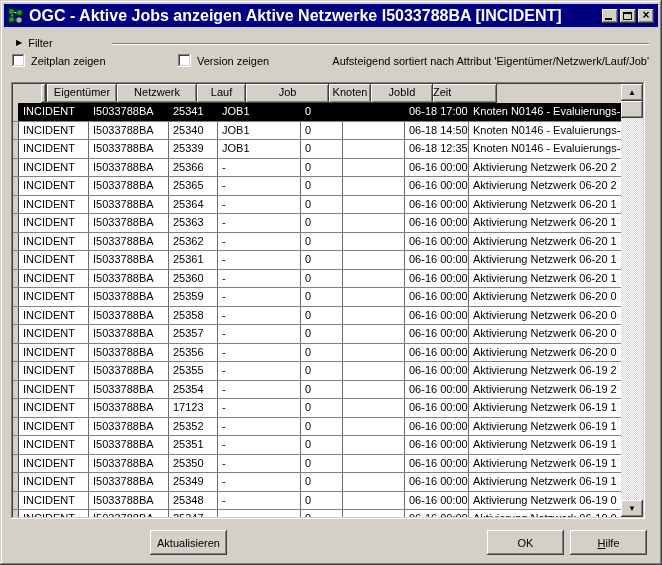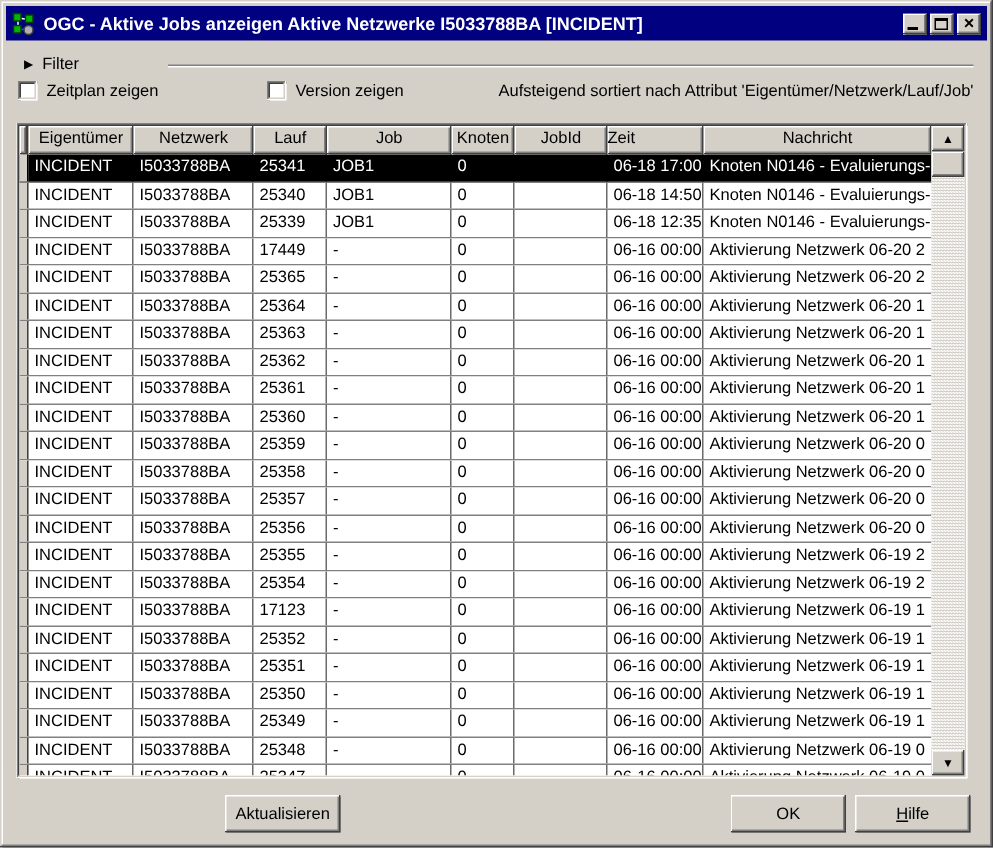--- a/index.html
+++ b/index.html
@@ -13,21 +13,21 @@
                 inset -2px -2px #808080, inset 2px 2px #ffffff;
     overflow:hidden;
   }
   
   .titlebar{
     position:absolute;left:4px;top:4px;width:654px;height:23px;
     background:#000080;display:flex;align-items:center;
     padding:0 4px;color:#fff;
   }
   .app-icon{width:16px;height:16px;margin-right:5px;flex:0 0 auto;}
-  .title-text{font-weight:bold;font-size:12px;white-space:nowrap;flex:1 1 auto;
+  .title-text{font-weight:bold;font-size:16px;white-space:nowrap;flex:1 1 auto;
     overflow:hidden;letter-spacing:0;}
   .tb-btns{display:flex;gap:2px;flex:0 0 auto;}
   .tb-btn{
     width:16px;height:14px;background:#d4d0c8;position:relative;
     box-shadow: inset -1px -1px #404040, inset 1px 1px #fff,
                 inset -2px -2px #808080, inset 2px 2px #d4d0c8;
     display:flex;align-items:center;justify-content:center;
     color:#000;font-size:10px;font-weight:bold;line-height:1;
   }
   .glyph-min{position:absolute;left:3px;bottom:3px;width:7px;height:2px;background:#000;}
@@ -50,21 +50,21 @@
   
   .table{
     position:absolute;left:11px;top:82px;width:634px;height:437px;
     background:#fff;
     box-shadow: inset -1px -1px #fff, inset 1px 1px #808080,
                 inset -2px -2px #d4d0c8, inset 2px 2px #404040;
     padding:2px;overflow:hidden;
   }
   .table-inner{position:relative;width:100%;height:100%;overflow:hidden;display:flex;}
   .grid{width:608px;height:100%;overflow:hidden;background:#fff;}
-  .thead{display:flex;height:19px;background:#d4d0c8;}
+  .thead{display:flex;height:19px;background:#d4d0c8;padding-left:28px;}
   .th{
     background:#d4d0c8;height:19px;line-height:17px;text-align:center;
     box-shadow: inset -1px -1px #404040, inset 1px 1px #fff,
                 inset -2px -2px #808080, inset 2px 2px #d4d0c8;
     overflow:hidden;white-space:nowrap;flex:0 0 auto;
   }
   .tr{display:flex;height:18.5px;border-bottom:1px solid #808080;background:#fff;}
   .tr.sel{background:#000;color:#fff;}
   .tr.sel .td{border-right-color:#000;}
   .td{
@@ -167,21 +167,20 @@
       <div class="grid">
         <div class="thead" id="thead">
             <div class="th c-g"></div>
             <div class="th c0">Eigentümer</div>
             <div class="th c1">Netzwerk</div>
             <div class="th c2">Lauf</div>
             <div class="th c3">Job</div>
             <div class="th c4">Knoten</div>
             <div class="th c5">JobId</div>
             <div class="th c6">Zeit</div>
-            <div class="th c7">Nachricht</div>
           </div>
         <div class="tbody" id="tbody">
             <div class="tr sel">
               <div class="td c-g"></div>
               <div class="td c0">INCIDENT</div>
               <div class="td c1">I5033788BA</div>
               <div class="td c2">25341</div>
               <div class="td c3">JOB1</div>
               <div class="td c4">0</div>
               <div class="td c5"></div>
@@ -207,21 +206,21 @@
               <div class="td c3">JOB1</div>
               <div class="td c4">0</div>
               <div class="td c5"></div>
               <div class="td c6">06-18 12:35</div>
               <div class="td c7">Knoten N0146 - Evaluierungs-</div>
             </div>
             <div class="tr">
               <div class="td c-g"></div>
               <div class="td c0">INCIDENT</div>
               <div class="td c1">I5033788BA</div>
-              <div class="td c2">17449</div>
+              <div class="td c2">25366</div>
               <div class="td c3">-</div>
               <div class="td c4">0</div>
               <div class="td c5"></div>
               <div class="td c6">06-16 00:00</div>
               <div class="td c7">Aktivierung Netzwerk 06-20 2</div>
             </div>
             <div class="tr">
               <div class="td c-g"></div>
               <div class="td c0">INCIDENT</div>
               <div class="td c1">I5033788BA</div>

